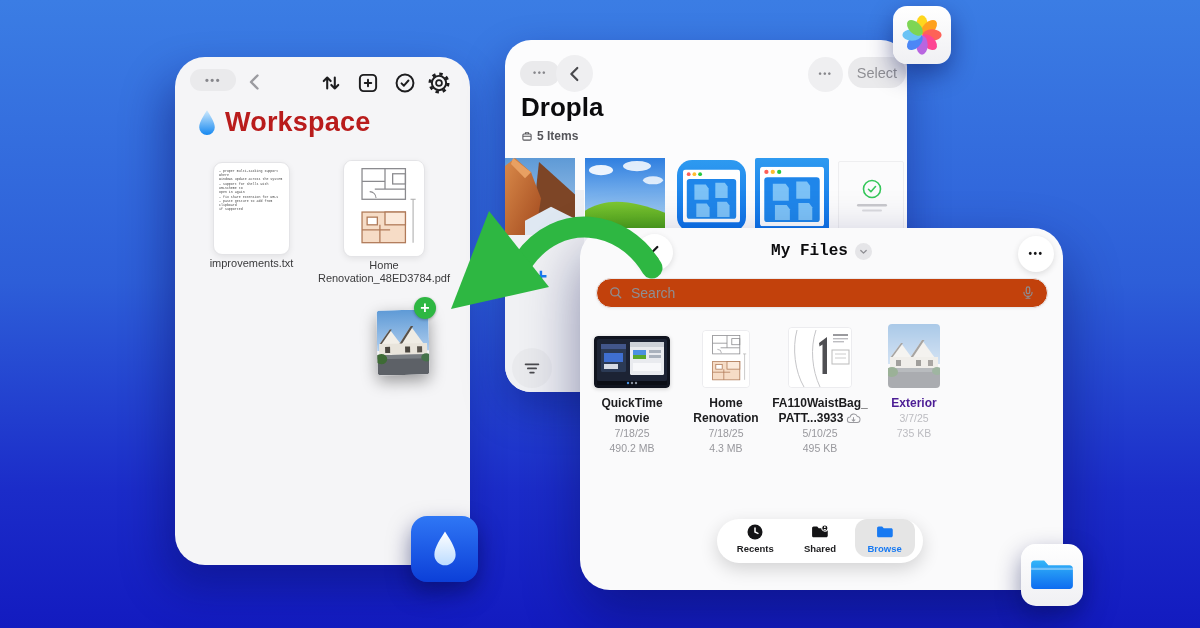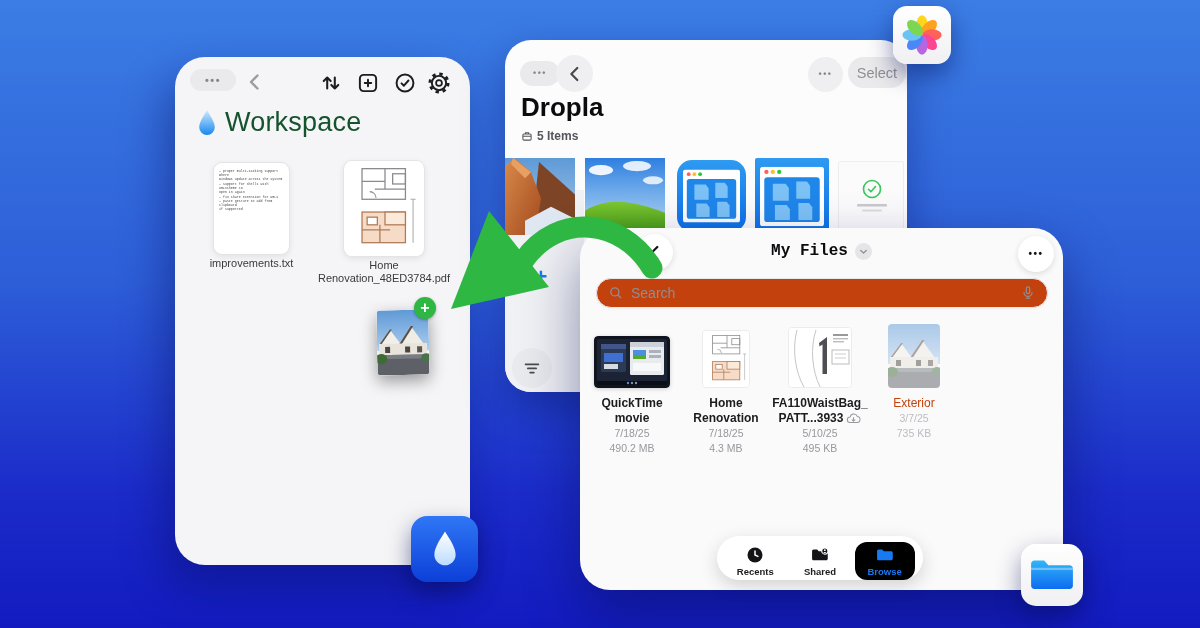--- a/index.html
+++ b/index.html
@@ -14,21 +14,21 @@
   .panel { position:absolute; background:#f6f6f8; border-radius:28px;
            box-shadow:-10px 22px 44px rgba(8,12,96,.42); }
   .circle-btn { position:absolute; border-radius:50%; background:#efeff1;
                 display:flex; align-items:center; justify-content:center; }
   .pill { position:absolute; border-radius:999px; background:#eaeaec;
           display:flex; align-items:center; justify-content:center; }
   .dots { color:#86868b; font-size:11px; letter-spacing:1.5px; font-weight:700; line-height:1; }
 
   
   #workspace { left:175px; top:57px; width:295px; height:508px; background:#f5f5f7; border-radius:30px; }
-  #workspace .title { position:absolute; left:50px; top:50px; font-size:27px; font-weight:400; color:#14532d; letter-spacing:.2px; }
+  #workspace .title { position:absolute; left:50px; top:50px; font-size:27px; font-weight:700; color:#b91c1c; letter-spacing:.2px; }
   .tool-icon { position:absolute; top:13px; width:26px; height:26px; color:#1d1d1f; }
   .file-card { position:absolute; background:#fff; border:1px solid #e4e4e7; border-radius:9px;
                box-shadow:0 2px 6px rgba(0,0,0,.08); overflow:hidden; }
   .file-label { position:absolute; text-align:center; font-size:11px; line-height:13px; color:#3a3a3c; }
   .tiny-text { font-family:"Liberation Mono", monospace; font-size:7px; line-height:1.3; color:#444;
                white-space:pre-line; transform:scale(.47); transform-origin:0 0; width:210%; }
   #drag-photo { position:absolute; left:202px; top:253px; width:52px; height:65px; border-radius:4px;
                 overflow:hidden; box-shadow:0 6px 16px rgba(0,0,0,.38); transform:rotate(-1deg); }
   #drag-badge { position:absolute; left:239px; top:240px; width:22px; height:22px; border-radius:50%;
                 background:#2eb742; color:#fff; font-size:16px; font-weight:700; line-height:21px;
@@ -59,35 +59,35 @@
                border:1px solid #e9e9ec; border-radius:15px; box-shadow:0 1px 3px rgba(0,0,0,.05);
                display:flex; align-items:center; padding:0 10px; gap:6px; }
   #searchbar input { flex:1; border:none; outline:none; background:transparent; font-size:14px; color:#1c1c1e;
                      font-family:"Liberation Sans",sans-serif; }
   #searchbar input::placeholder { color:#8e8e93; }
   .fcol { position:absolute; top:96px; text-align:center; }
   .fthumb { margin:0 auto; border-radius:4px; overflow:hidden; box-shadow:0 1px 4px rgba(0,0,0,.18); }
   .fthumb.plain { box-shadow:none; border:1px solid #ececef; }
   .fname { font-size:12px; font-weight:700; color:#1c1c1e; line-height:15px; margin-top:8px;text-align:center; }
   .fmeta { font-size:10.5px; color:#98989d; line-height:15px; }
-  .fcol.dimmed .fname { color:#c2410c; font-weight:400; }
+  .fcol.dimmed .fname { color:#4c1d95; font-weight:700; }
   .fcol.dimmed .fmeta { color:#bcbcc1; }
   .fcol.dimmed .fthumb { opacity:.5; box-shadow:none; }
   .nrow { display:flex; align-items:center; justify-content:center; gap:3px; }
   #mf-count { position:absolute; left:0; top:262px; width:100%; text-align:center;
               font-size:13px; font-weight:700; color:#111; }
   #mf-sync { position:absolute; left:0; top:282px; width:100%; text-align:center;
              font-size:11.5px; color:#6e6e73; }
-  #tabbar { position:absolute; left:137px; top:308px; width:206px; height:44px; background:#fff;
+  #tabbar { position:absolute; left:137px; top:291px; width:206px; height:44px; background:#fff;
             border-radius:22px; box-shadow:0 6px 18px rgba(0,0,0,.16); display:flex;
-            align-items:flex-end; justify-content:space-around; padding:0 6px; }
+            align-items:flex-start; justify-content:space-around; padding:0 6px; }
   .tab { position:relative; width:60px; height:38px; display:flex; flex-direction:column;
          align-items:center; justify-content:center; gap:2px; border-radius:12px; }
   .tab .tl { font-size:9.5px; font-weight:700; color:#1c1c1e; line-height:1; }
-  .tab.active { background:#000000;margin-top:36px; }
+  .tab.active { background:#e5e5e5; }
   .tab.active .tl { color:#187af2; }
 
   
   .app-tile { position:absolute; background:linear-gradient(180deg,#ffffff,#f0f0f3); border-radius:14px;
               box-shadow:0 10px 24px rgba(4,10,80,.45); display:flex; align-items:center; justify-content:center; }
   #photos-icon { left:893px; top:6px; width:58px; height:58px; }
   #files-icon { left:1021px; top:544px; width:62px; height:62px; border-radius:15px; }
 
   #arrow-layer { position:absolute; left:0; top:0; pointer-events:none; }
   .z10{z-index:10}.z20{z-index:20}.z30{z-index:30}.z40{z-index:40}.z50{z-index:50}

